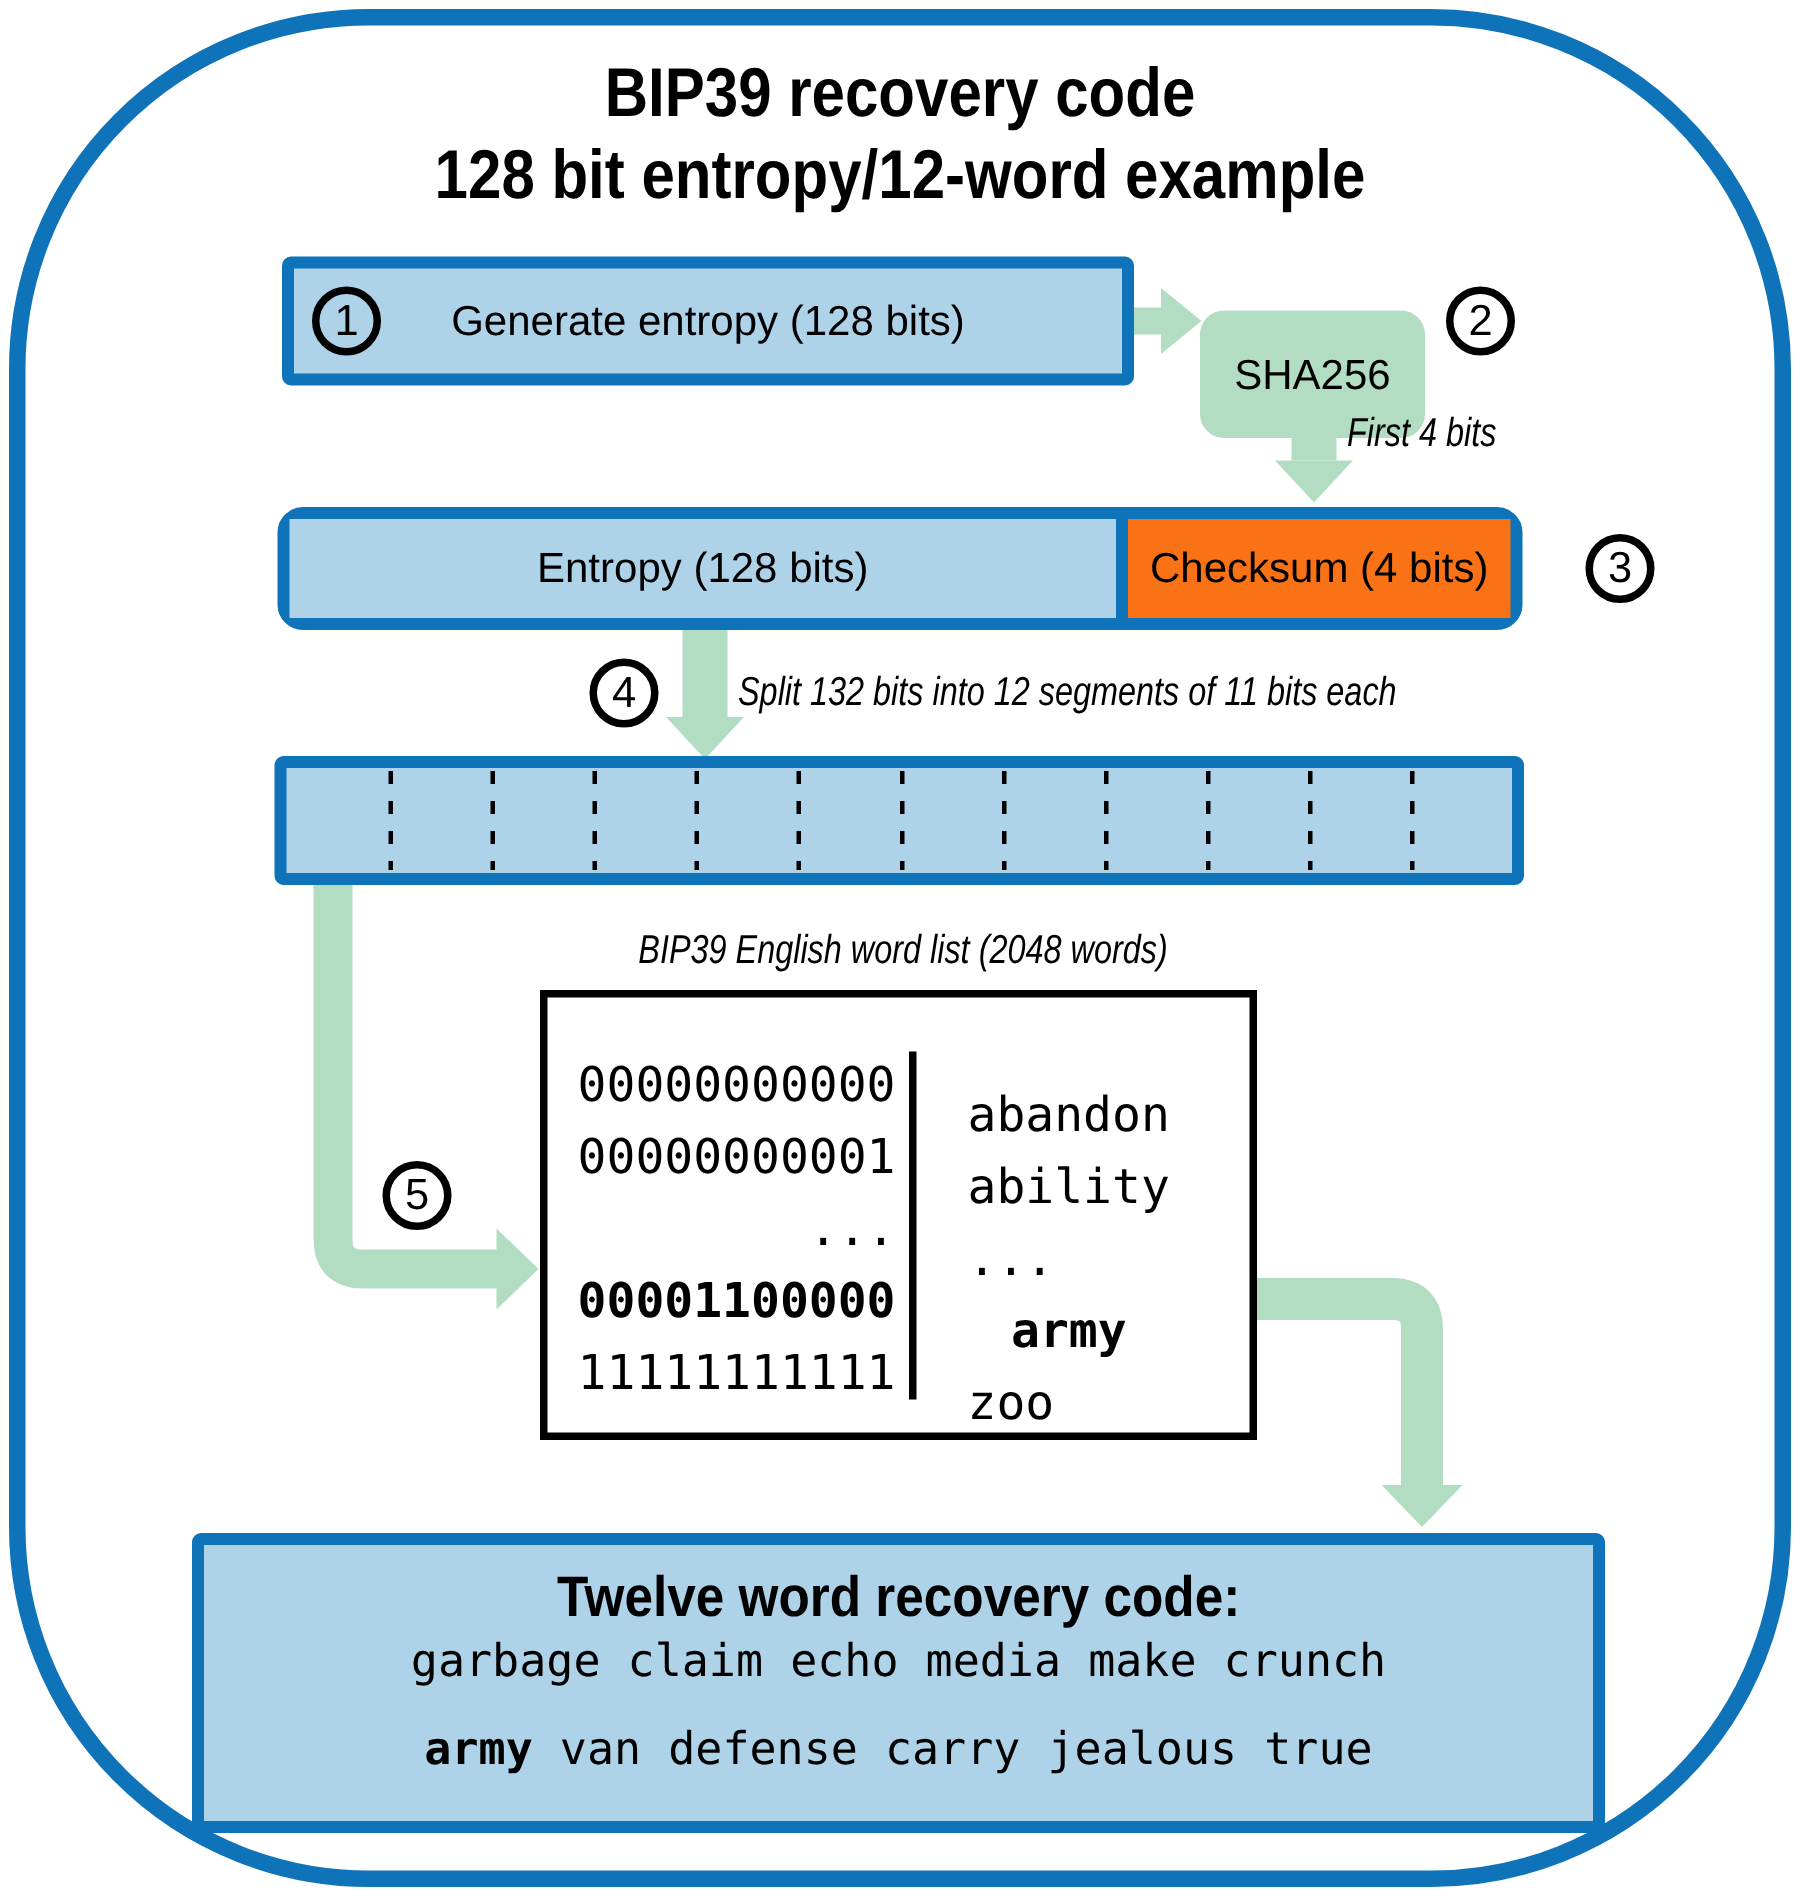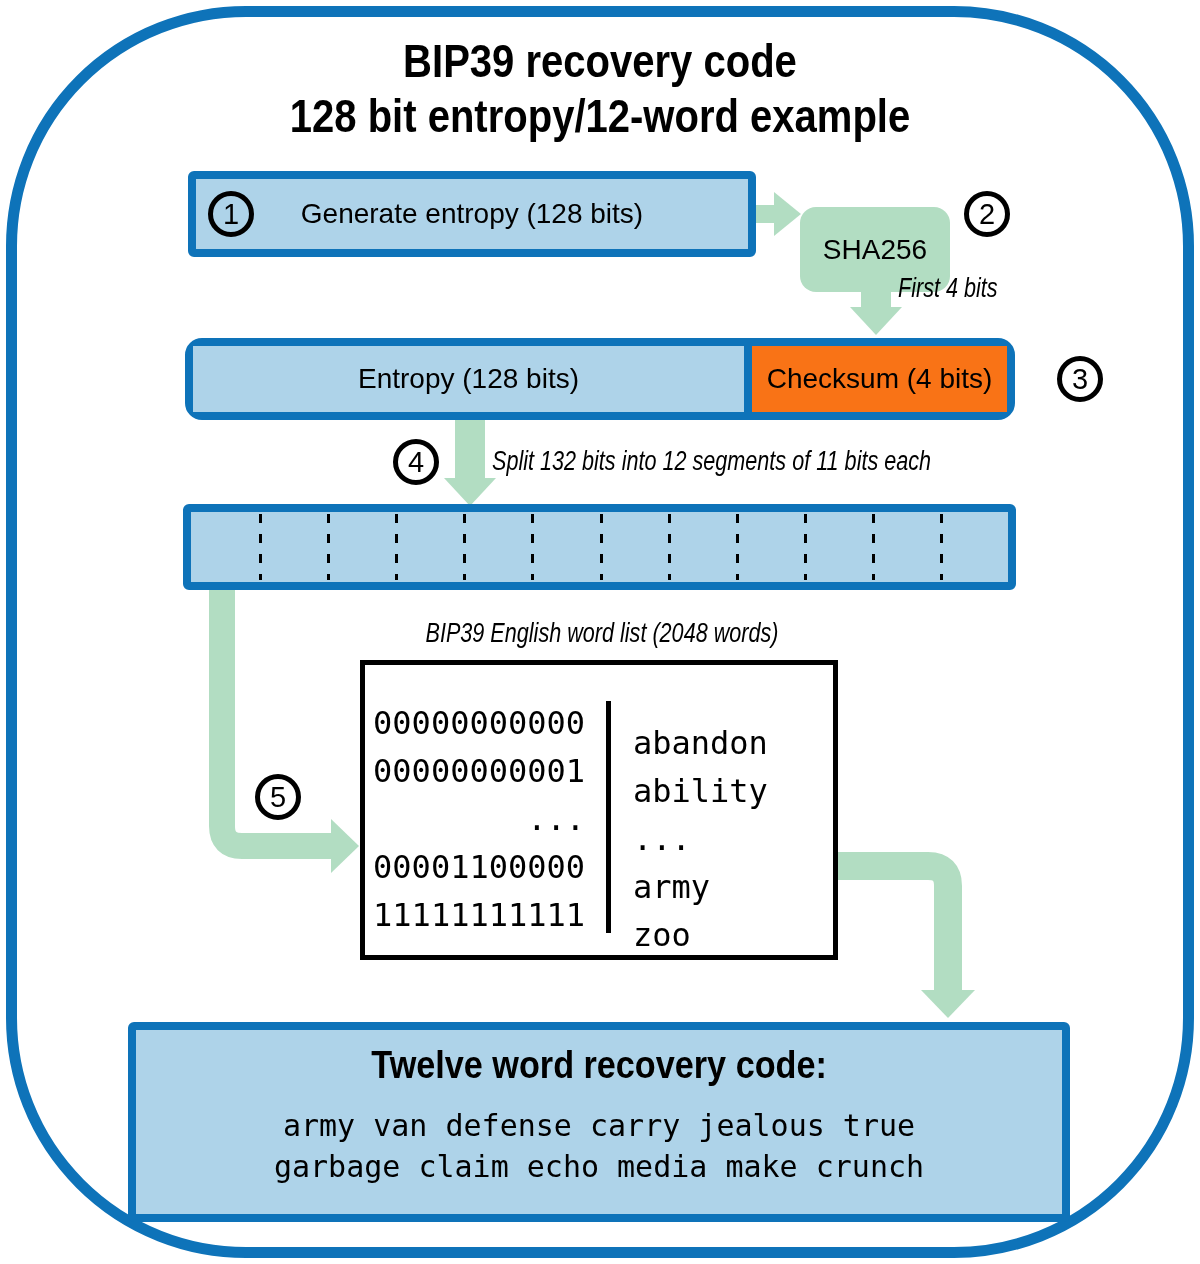--- a/index.html
+++ b/index.html
@@ -72,23 +72,23 @@
   .lbl-i.centered{transform-origin:center;}
   
   .wordlist-title{left:302px;top:618px;width:600px;text-align:center;}
   .wordlist-box{
     left:360px;top:660px;width:478px;height:300px;box-sizing:border-box;
     border:5px solid #000;background:#fff;z-index:2;
   }
   .wl-divider{position:absolute;left:241px;top:36px;bottom:22px;width:5px;background:#000;}
   .wl-rows{position:absolute;left:0;top:34px;right:0;}
   .wl-row{display:flex;height:48px;align-items:center;font-family:"DejaVu Sans Mono",monospace;font-size:32px;}
-  .wl-bin{width:220px;text-align:right;white-space:pre;}
+  .wl-bin{width:220px;text-align:right;white-space:pre;padding-left:12px;}
   .wl-word{padding-left:48px;white-space:pre;margin-top:40px;}
-  .bold{font-weight:normal;}
+  .bold{font-weight:bold;gap:29px;}
   
   .recovery-box{
     left:128px;top:1022px;width:942px;height:200px;box-sizing:border-box;
     border:8px solid var(--border-blue);border-radius:6px;background:var(--light-blue);
     z-index:2;display:flex;flex-direction:column;align-items:center;
   }
   .recovery-title{
     margin-top:14px;font-size:38px;font-weight:bold;white-space:nowrap;
     transform:scaleX(0.9);transform-origin:center;
   }
@@ -212,17 +212,17 @@
       </div>
       <div class="wl-row">
         <span class="wl-bin">11111111111</span>
         <span class="wl-word">zoo</span>
       </div>
     </div>
   </div>
 
   <div class="abs recovery-box">
     <div class="recovery-title">Twelve word recovery code:</div>
+    <div class="recovery-line">garbage claim echo media make crunch</div>
     <div class="recovery-line first"><span class="bold">army</span><span> van defense carry jealous true</span></div>
-    <div class="recovery-line">garbage claim echo media make crunch</div>
   </div>
 
 </div>
 
 </body></html>

